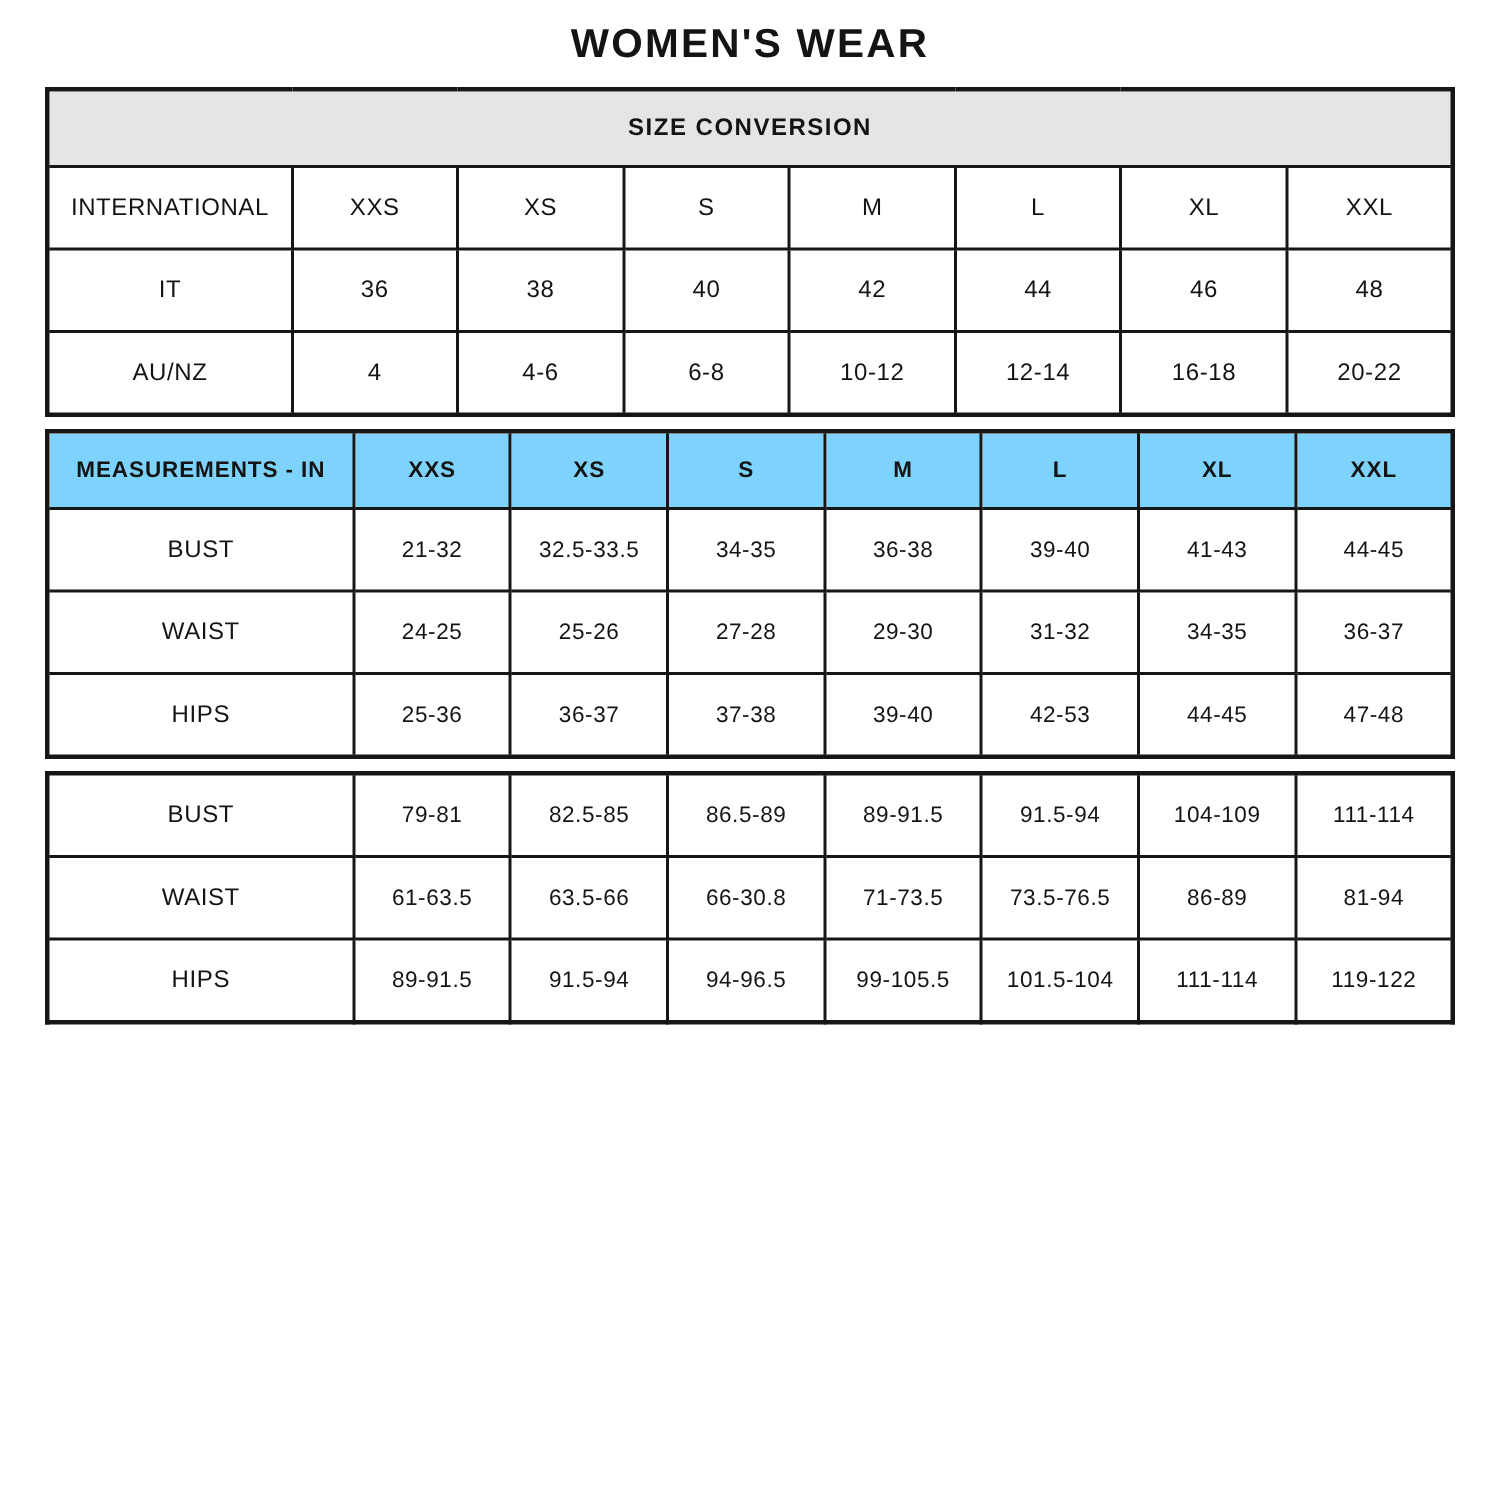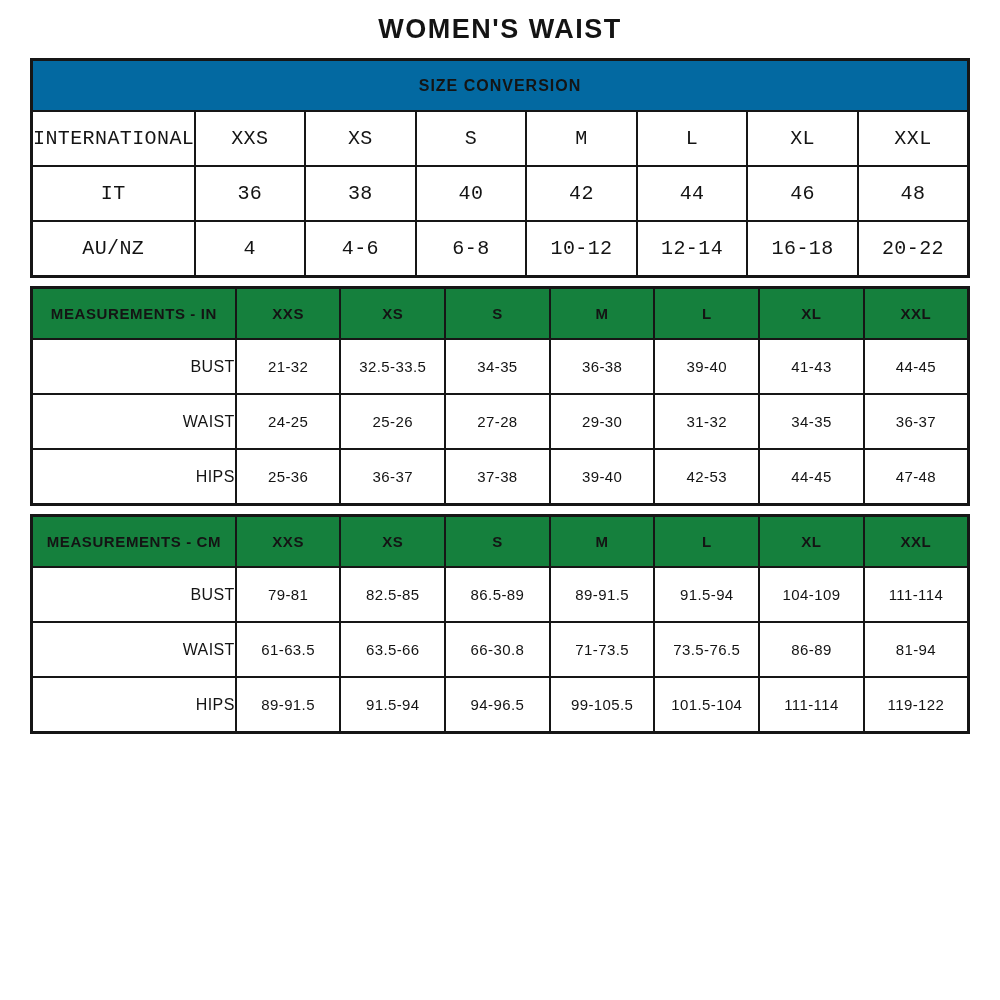--- a/index.html
+++ b/index.html
@@ -1,35 +1,35 @@
 <!DOCTYPE html>
 <html><head>
 <meta charset="utf-8">
 <style>
   html,body{margin:0;padding:0;background:#ffffff;}
   body{font-family:"Liberation Sans","DejaVu Sans",sans-serif;color:#141414;}
   .page{width:1000px;height:1000px;box-sizing:border-box;padding:8px 30px 10px;background:#fff;}
   .page-title{text-align:center;font-size:27px;font-weight:700;letter-spacing:1.5px;margin:6px 0 13px;}
   table{width:100%;border-collapse:collapse;table-layout:fixed;border:3px solid #161616;}
   td,th{border:2px solid #161616;text-align:center;vertical-align:middle;padding:0;letter-spacing:0.4px;overflow:hidden;white-space:nowrap;}
-  .band-header{background:#0369a1;height:49px;font-size:16px;font-weight:700;letter-spacing:1px;}
-  .t1 td{height:53px;font-size:20px;font-weight:400;font-family:Liberation Mono, monospace;}
-  .t2 th,.t3 th{background:#15803d;height:49px;font-size:15px;font-weight:700;letter-spacing:0.6px;}
+  .band-header{background:#e5e5e5;height:49px;font-size:16px;font-weight:700;letter-spacing:1px;}
+  .t1 td{height:53px;font-size:16px;font-weight:400;}
+  .t2 th,.t3 th{background:#7dd3fc;height:49px;font-size:15px;font-weight:700;letter-spacing:0.6px;}
   .t2 td,.t3 td{height:53px;font-size:15px;font-weight:400;}
-  .t2 td.lbl,.t3 td.lbl{font-size:16px;text-align:right;}
+  .t2 td.lbl,.t3 td.lbl{font-size:16px;}
   .t1 col.c0{width:17.4%;}
   .t2 col.c0,.t3 col.c0{width:21.8%;}
   .gap{height:8px;}
 </style>
 </head>
 <body>
 
 <div class="page">
 
-  <div class="page-title">WOMEN'S WAIST</div>
+  <div class="page-title">WOMEN'S WEAR</div>
 
   <table class="t1">
     <colgroup>
         <col class="c0">
         <col>
         <col>
         <col>
         <col>
         <col>
         <col>
@@ -136,30 +136,20 @@
         <col class="c0">
         <col>
         <col>
         <col>
         <col>
         <col>
         <col>
         <col>
       </colgroup>
     <tbody>
-        <tr>
-      <th>MEASUREMENTS - CM</th>
-      <th>XXS</th>
-      <th>XS</th>
-      <th>S</th>
-      <th>M</th>
-      <th>L</th>
-      <th>XL</th>
-      <th>XXL</th>
-    </tr>
     <tr>
       <td class="lbl">BUST</td>
       <td>79-81</td>
       <td>82.5-85</td>
       <td>86.5-89</td>
       <td>89-91.5</td>
       <td>91.5-94</td>
       <td>104-109</td>
       <td>111-114</td>
     </tr>

